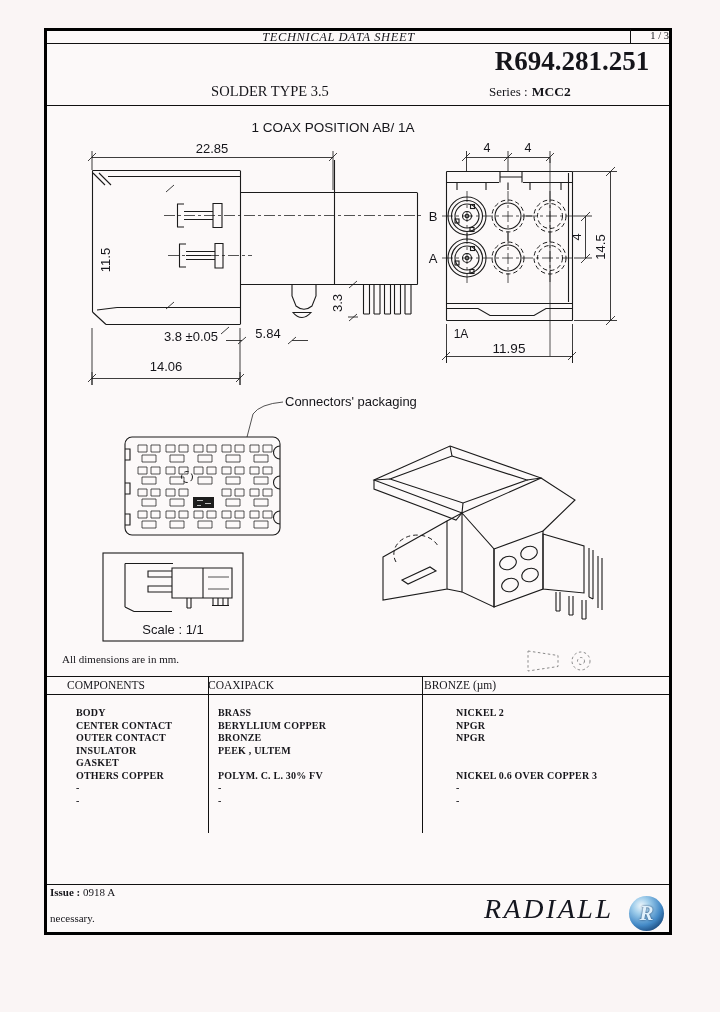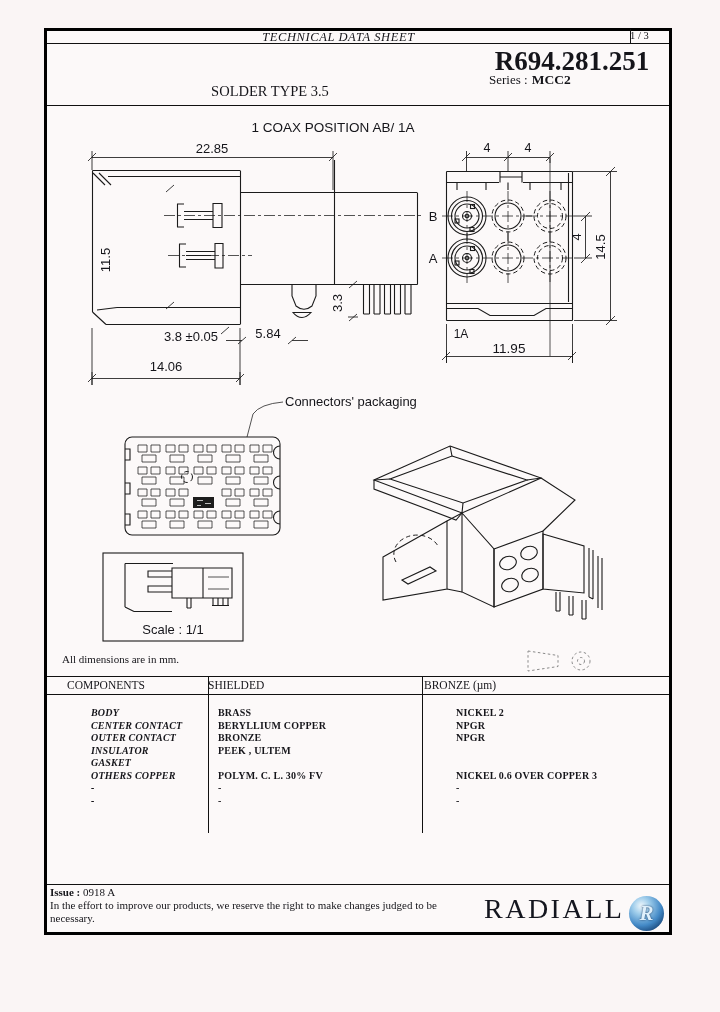--- a/index.html
+++ b/index.html
@@ -3,33 +3,33 @@
 <meta charset="utf-8">
 <style>
   html,body{margin:0;padding:0;}
   body{width:720px;height:1012px;background:#faf5f5;position:relative;
        font-family:"Liberation Serif",serif;color:#15151a;overflow:hidden;}
   #screen{position:absolute;left:0;top:0;width:720px;height:1012px;}
   .abs{position:absolute;}
   #page-border{left:44px;top:28px;width:622px;height:901px;border:3px solid #000;background:#fcf9f9;}
   #art{left:0;top:0;width:720px;height:1012px;pointer-events:none;}
   .hdr-title{left:47px;top:30px;width:583px;text-align:center;font-size:12.5px;letter-spacing:.6px;font-style:italic;}
-  .page-num{left:630px;top:30px;width:39px;text-align:left;font-size:10.5px;}
+  .page-num{left:630px;top:30px;width:39px;text-align:right;font-size:10.5px;}
   .prod1{left:60px;top:50px;width:420px;text-align:center;font-weight:bold;font-size:15px;}
   .prod2{left:60px;top:83px;width:420px;text-align:center;font-weight:normal;font-size:14.5px;}
   .pn{left:486px;top:46px;width:172px;text-align:center;font-weight:bold;font-size:27px;}
-  .series{left:489px;top:72px;font-size:13px;}
+  .series{left:489px;top:84px;font-size:13px;}
   .series b{font-size:13.5px;margin-left:4px;}
   .th{font-size:11.5px;top:679px;}
   .tcol{top:707px;font-weight:bold;font-size:10px;letter-spacing:.2px;}
   .tcell{height:12.55px;line-height:12.55px;white-space:nowrap;}
   .issue{left:50px;top:886px;font-size:11px;}
   .issue b{font-size:11px;}
   .disc{left:50px;font-size:11px;white-space:nowrap;}
-  .brand{left:484px;top:893px;font-size:28px;letter-spacing:2.5px;color:#14161f;}
+  .brand{left:484px;top:893px;font-size:28px;letter-spacing:2.5px;color:#14161f;font-style:italic;}
   .ball{left:629px;top:896px;width:35px;height:35px;border-radius:50%;
         background:radial-gradient(circle at 35% 28%, #eef7fc 0%, #9ccbea 26%, #4389c6 58%, #143d6e 86%, #0a2344 100%);
         display:flex;align-items:center;justify-content:center;}
   .ball span{font-style:italic;font-weight:bold;font-size:21px;color:#dff0fb;
              font-family:"Liberation Serif",serif;text-shadow:0 0 2px #0a2a55;}
   svg .ln{stroke:#1b1b1b;stroke-width:1.1;fill:none;}
   svg .thin{stroke:#1b1b1b;stroke-width:.75;fill:none;}
   svg .dim{stroke:#1b1b1b;stroke-width:.85;fill:none;}
   svg .cl{stroke:#1b1b1b;stroke-width:.75;fill:none;stroke-dasharray:11 3 3 3;}
   svg .dash{stroke:#1b1b1b;stroke-width:1;fill:none;stroke-dasharray:4.5 3;}
@@ -220,24 +220,24 @@
 
   <div class="abs hdr-title">TECHNICAL DATA SHEET</div>
   <div class="abs page-num">1 / 3</div>
   <div class="abs prod2">SOLDER TYPE 3.5</div>
   <div class="abs pn">R694.281.251</div>
   <div class="abs series">
     <span>Series :</span><b>MCC2</b>
   </div>
 
   <div class="abs th" style="left:67px;width:162px;">COMPONENTS</div>
-  <div class="abs th" style="left:208px;width:214px;">SHIELDED</div>
+  <div class="abs th" style="left:208px;width:214px;">COAXIPACK</div>
   <div class="abs th" style="left:424px;width:243px;">BRONZE (µm)</div>
 
-  <div class="abs tcol" style="left:91px;font-style:italic;">
+  <div class="abs tcol" style="left:76px;">
     <div class="tcell">BODY</div>
     <div class="tcell">CENTER CONTACT</div>
     <div class="tcell">OUTER CONTACT</div>
     <div class="tcell">INSULATOR</div>
     <div class="tcell">GASKET</div>
     <div class="tcell">OTHERS COPPER</div>
     <div class="tcell">-</div>
     <div class="tcell">-</div>
   </div>
   <div class="abs tcol" style="left:218px;">
@@ -258,20 +258,19 @@
     <div class="tcell"></div>
     <div class="tcell">NICKEL 0.6 OVER COPPER 3</div>
     <div class="tcell">-</div>
     <div class="tcell">-</div>
   </div>
 
   <div class="abs issue">
     <b>Issue :</b>
     <span>0918 A</span>
   </div>
-  <div class="abs disc" style="top:899px;">In the effort to improve our products, we reserve the right to make changes judged to be</div>
   <div class="abs disc" style="top:912px;">necessary.</div>
   <div class="abs brand">RADIALL</div>
   <div class="abs ball">
     <span>R</span>
   </div>
 
 </div>
 
 </body></html>

